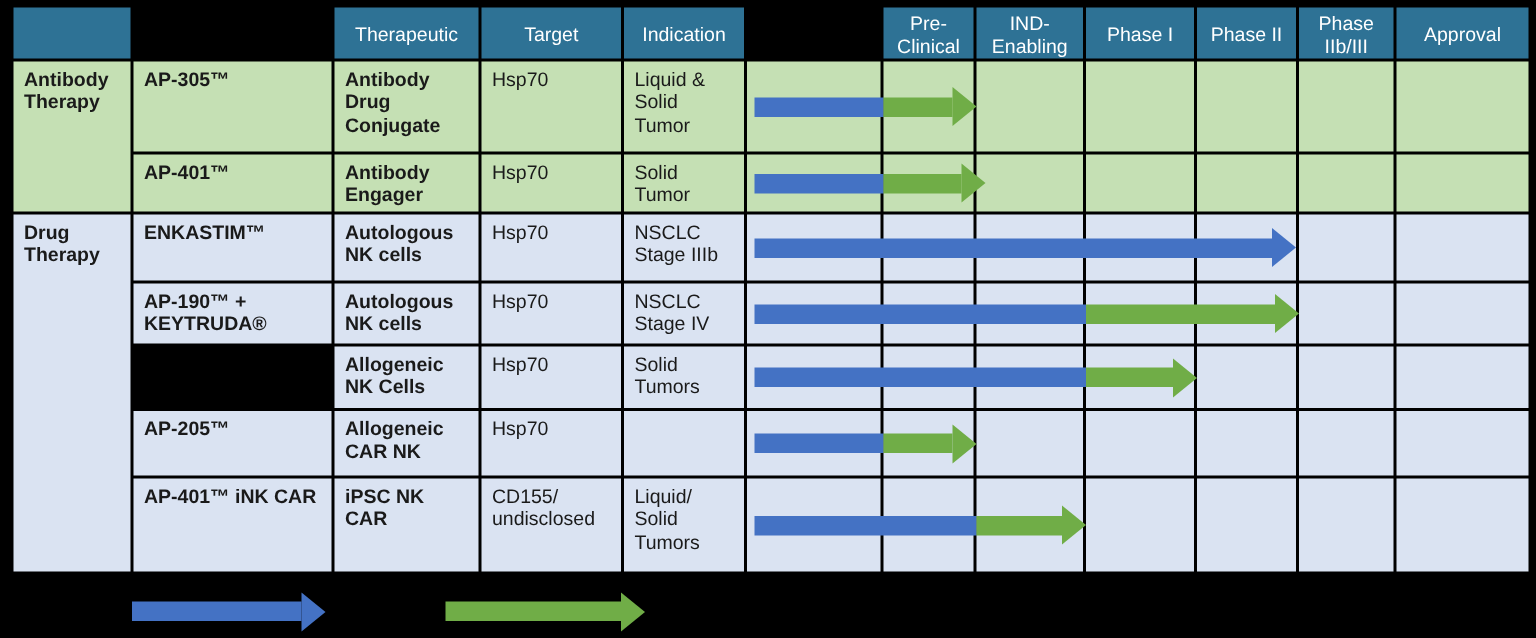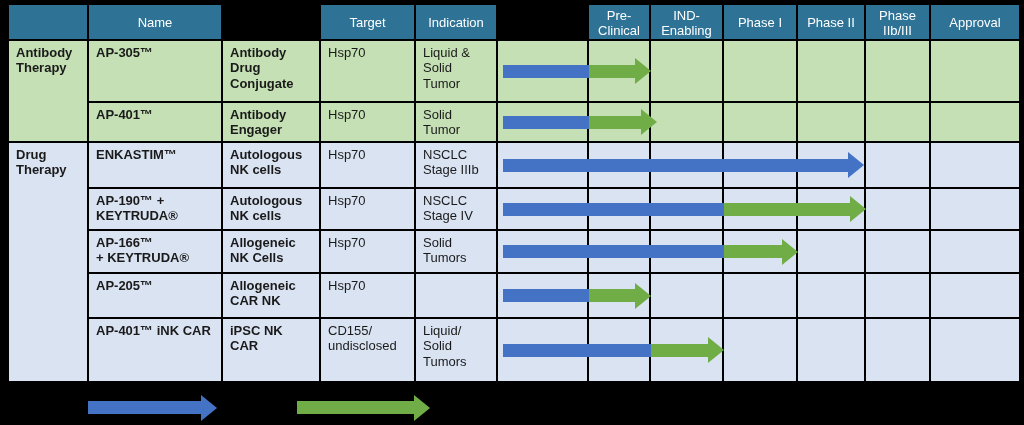--- a/index.html
+++ b/index.html
@@ -76,21 +76,21 @@
     border-left: 16px solid #000;
   }
 </style>
 </head>
 <body>
 
 <div class="table-wrap">
   <div class="grid">
 
     <div class="cell hcell" style="grid-area:1/1"></div>
-    <div class="cell hcell" style="grid-area:1/2">Name</div>
+    <div class="cell hcell" style="grid-area:1/3">Therapeutic</div>
     <div class="cell hcell" style="grid-area:1/4">Target</div>
     <div class="cell hcell" style="grid-area:1/5">Indication</div>
     <div class="cell hcell" style="grid-area:1/7">Pre-
 Clinical</div>
     <div class="cell hcell" style="grid-area:1/8">IND-
 Enabling</div>
     <div class="cell hcell" style="grid-area:1/9">Phase I</div>
     <div class="cell hcell" style="grid-area:1/10">Phase II</div>
     <div class="cell hcell" style="grid-area:1/11">Phase
 IIb/III</div>
@@ -125,22 +125,20 @@
 Stage IIIb</div>
 
     <div class="cell bcell bold bg-blue" style="grid-area:5/2">AP-190™ +
 KEYTRUDA®</div>
     <div class="cell bcell bold bg-blue" style="grid-area:5/3">Autologous
 NK cells</div>
     <div class="cell bcell bg-blue" style="grid-area:5/4">Hsp70</div>
     <div class="cell bcell bg-blue" style="grid-area:5/5">NSCLC
 Stage IV</div>
 
-    <div class="cell bcell bold bg-blue" style="grid-area:6/2">AP-166™
-+ KEYTRUDA®</div>
     <div class="cell bcell bold bg-blue" style="grid-area:6/3">Allogeneic
 NK Cells</div>
     <div class="cell bcell bg-blue" style="grid-area:6/4">Hsp70</div>
     <div class="cell bcell bg-blue" style="grid-area:6/5">Solid
 Tumors</div>
 
     <div class="cell bcell bold bg-blue" style="grid-area:7/2">AP-205™</div>
     <div class="cell bcell bold bg-blue" style="grid-area:7/3">Allogeneic
 CAR NK</div>
     <div class="cell bcell bg-blue" style="grid-area:7/4">Hsp70</div>

